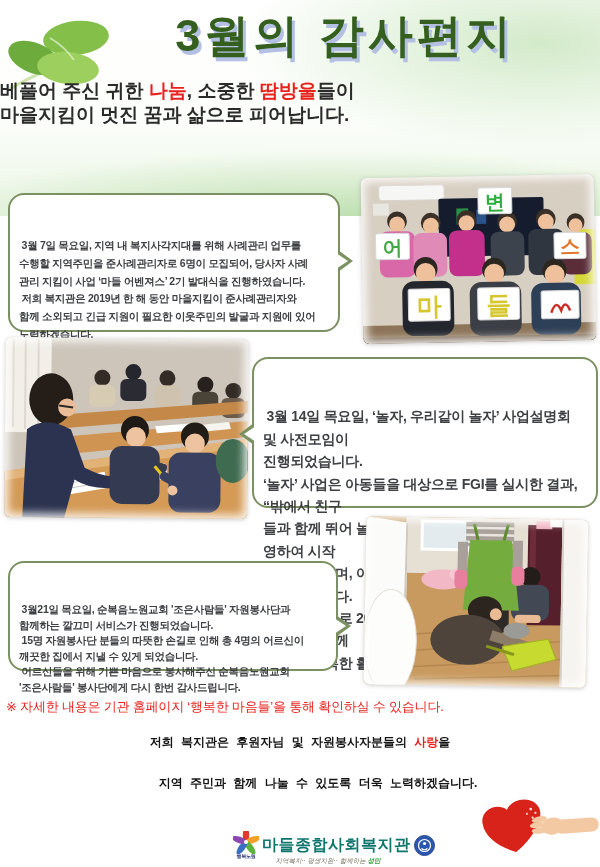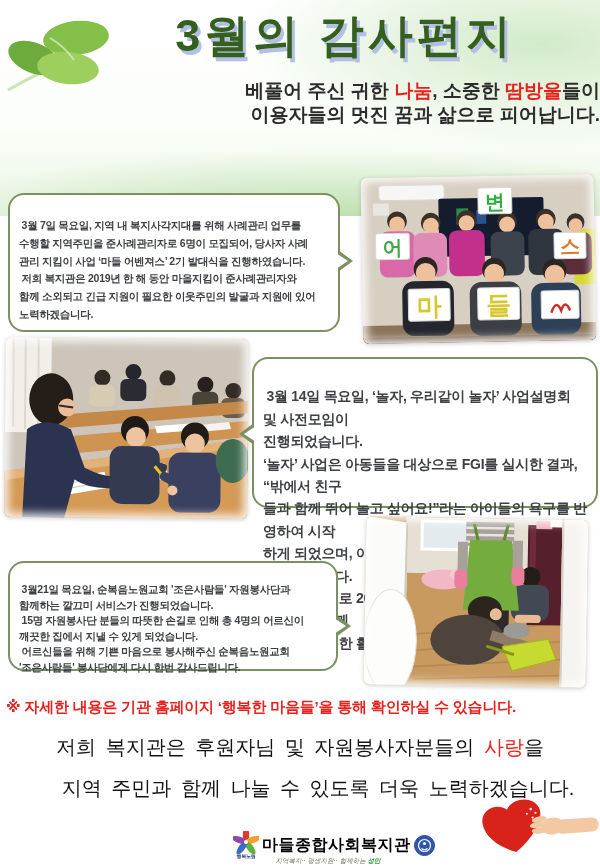--- a/index.html
+++ b/index.html
@@ -15,28 +15,28 @@
       radial-gradient(ellipse 520px 90px at 55% 102%, rgba(150,205,130,.55), rgba(255,255,255,0) 78%),
       linear-gradient(180deg,#ffffff 0%,#fcfefb 55%,#eaf5e3 100%);
   }
   .clover{position:absolute;left:4px;top:16px;width:126px;height:80px;}
   .title{
     position:absolute;top:6px;left:105px;right:15px;text-align:center;
     font-size:45px;font-weight:bold;color:#355f1e;letter-spacing:4px;
     text-shadow:3px 4px 0 #b4bfe4;white-space:nowrap;
   }
   .subtitle{
-    position:absolute;top:79px;left:0;right:0;text-align:right;
+    position:absolute;top:79px;left:0;right:0;text-align:left;
     font-size:19px;font-weight:bold;color:#2b2b2b;line-height:1.25;
   }
   .red{color:#e8211d;}
   
   .bubble{
     position:absolute;background:#ffffff;border:2px solid #7c9161;border-radius:16px;
-    padding:4px 9px;font-size:10.5px;font-weight:bold;color:#3e4044;
+    padding:24px 9px;font-size:10.5px;font-weight:bold;color:#3e4044;
     white-space:pre-line;letter-spacing:-0.3px;box-sizing:border-box;
   }
   .b1{left:8px;top:193px;width:332px;height:139px;line-height:1.7;}
   .b2{left:252px;top:357px;width:346px;height:151px;line-height:1.6;font-size:14px;}
   .b3{left:8px;top:537px;width:330px;height:110px;line-height:1.47;margin-top:24px;}
   .tail{position:absolute;width:0;height:0;}
   .tail-r{right:-15px;border-top:11px solid transparent;border-bottom:11px solid transparent;border-left:15px solid #7c9161;}
   .tail-r::after{content:"";position:absolute;left:-17px;top:-8px;width:0;height:0;
     border-top:8px solid transparent;border-bottom:8px solid transparent;border-left:12px solid #fff;}
   .tail-l{left:-15px;border-top:11px solid transparent;border-bottom:11px solid transparent;border-right:15px solid #7c9161;}
@@ -44,50 +44,50 @@
     border-top:8px solid transparent;border-bottom:8px solid transparent;border-right:12px solid #fff;}
   
   .photo{position:absolute;overflow:hidden;border-radius:6px;box-shadow:0 1px 4px rgba(110,110,110,.35);}
   .photo::after{content:"";position:absolute;inset:0;border-radius:6px;pointer-events:none;
     box-shadow:inset 0 0 9px 4px rgba(255,255,255,.85);}
   .ph1{left:362px;top:176px;width:233px;height:166px;transform:rotate(-1deg);}
   .ph2{left:5px;top:338px;width:243px;height:180px;transform:rotate(.5deg);}
   .ph3{left:365px;top:518px;width:222px;height:168px;transform:rotate(1deg);}
   .photo svg{display:block;width:100%;height:100%;}
   
-  .note{position:absolute;left:6px;top:698px;font-size:15px;font-weight:bold;color:#e8211d;letter-spacing:-0.2px;}
-  .close-line{position:absolute;left:0;right:0;text-align:center;font-size:20px;font-weight:normal;color:#141414;word-spacing:4px;}
+  .note{position:absolute;left:6px;top:698px;font-size:13px;font-weight:normal;color:#e8211d;letter-spacing:-0.2px;}
+  .close-line{position:absolute;left:0;right:0;text-align:center;font-size:12px;font-weight:bold;color:#141414;word-spacing:4px;}
   .cl1{top:734px;}
   .cl2{top:775px;padding-left:36px;}
   
   .logo-row{position:absolute;left:233px;top:831px;display:flex;align-items:center;gap:3px;}
   .pinwheel-wrap{display:flex;flex-direction:column;align-items:center;gap:0;}
   .org-badge{font-size:5px;font-weight:bold;color:#27367e;letter-spacing:-0.2px;line-height:1;}
-  .org-name{font-size:16px;font-weight:bold;color:#000000;letter-spacing:0.5px;white-space:nowrap;}
+  .org-name{font-size:16px;font-weight:bold;color:#0f766e;letter-spacing:0.5px;white-space:nowrap;}
   .tagline{position:absolute;left:248px;top:857px;width:160px;text-align:center;font-size:6.5px;color:#77715f;font-style:italic;white-space:nowrap;}
   .tag-green{color:#2f9e38;font-weight:bold;}
   .heart-hand{position:absolute;left:452px;top:794px;width:148px;height:66px;}
 </style>
 </head>
 <body>
 
 <div class="page">
 
   <div class="hdr">
     <svg class="clover" viewBox="0 0 126 80">
       <path d="M4 74 Q 42 52 78 40" stroke="#cfe3ae" stroke-width="3" fill="none"></path>
       <ellipse cx="72" cy="22" rx="33" ry="17" fill="#84bf4a" transform="rotate(-6 72 22)"></ellipse>
       <ellipse cx="30" cy="42" rx="27" ry="15" fill="#6cab3c" transform="rotate(22 30 42)"></ellipse>
       <ellipse cx="64" cy="52" rx="31" ry="16" fill="#9ccf5d" transform="rotate(6 64 52)"></ellipse>
       <path d="M46 22 Q 60 30 70 44" stroke="#d7ecc0" stroke-width="2" fill="none" opacity=".8"></path>
     </svg>
     <div class="title">3월의 감사편지</div>
     <div class="subtitle">
       <div><span>베풀어 주신 귀한 </span><span class="red">나눔</span><span>, 소중한 </span><span class="red">땀방울</span><span>들이</span></div>
-      <div>이용자들의 멋진 꿈과 삶으로 피어납니다.</div>
+      <div>마을지킴이 멋진 꿈과 삶으로 피어납니다.</div>
     </div>
   </div>
 
   <div class="bubble b1">
     <span>&nbsp;3월 7일 목요일, 지역 내 복지사각지대를 위해 사례관리 업무를
 수행할 지역주민을 준사례관리자로 6명이 모집되어, 당사자 사례
 관리 지킴이 사업 ‘마들 어벤져스’ 2기 발대식을 진행하였습니다.
 &nbsp;저희 복지관은 2019년 한 해 동안 마을지킴이 준사례관리자와
 함께 소외되고 긴급 지원이 필요한 이웃주민의 발굴과 지원에 있어
 노력하겠습니다.</span>

